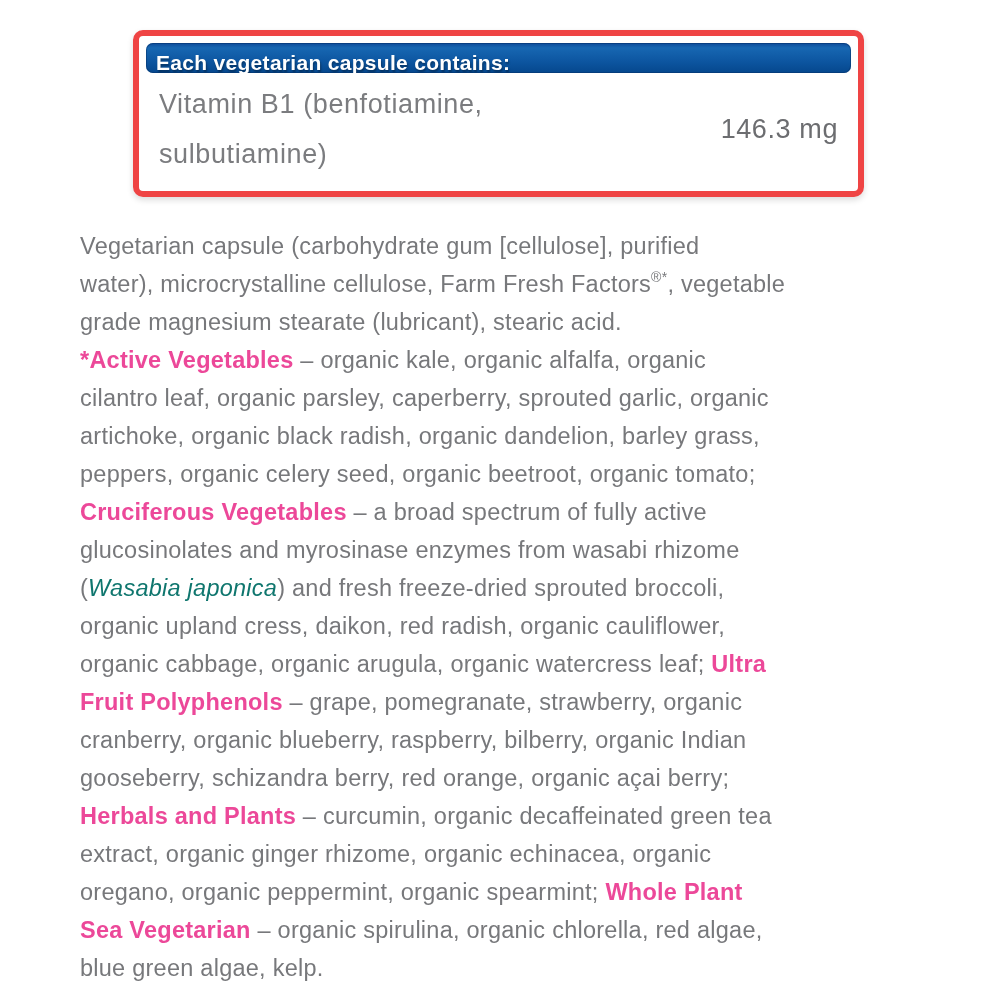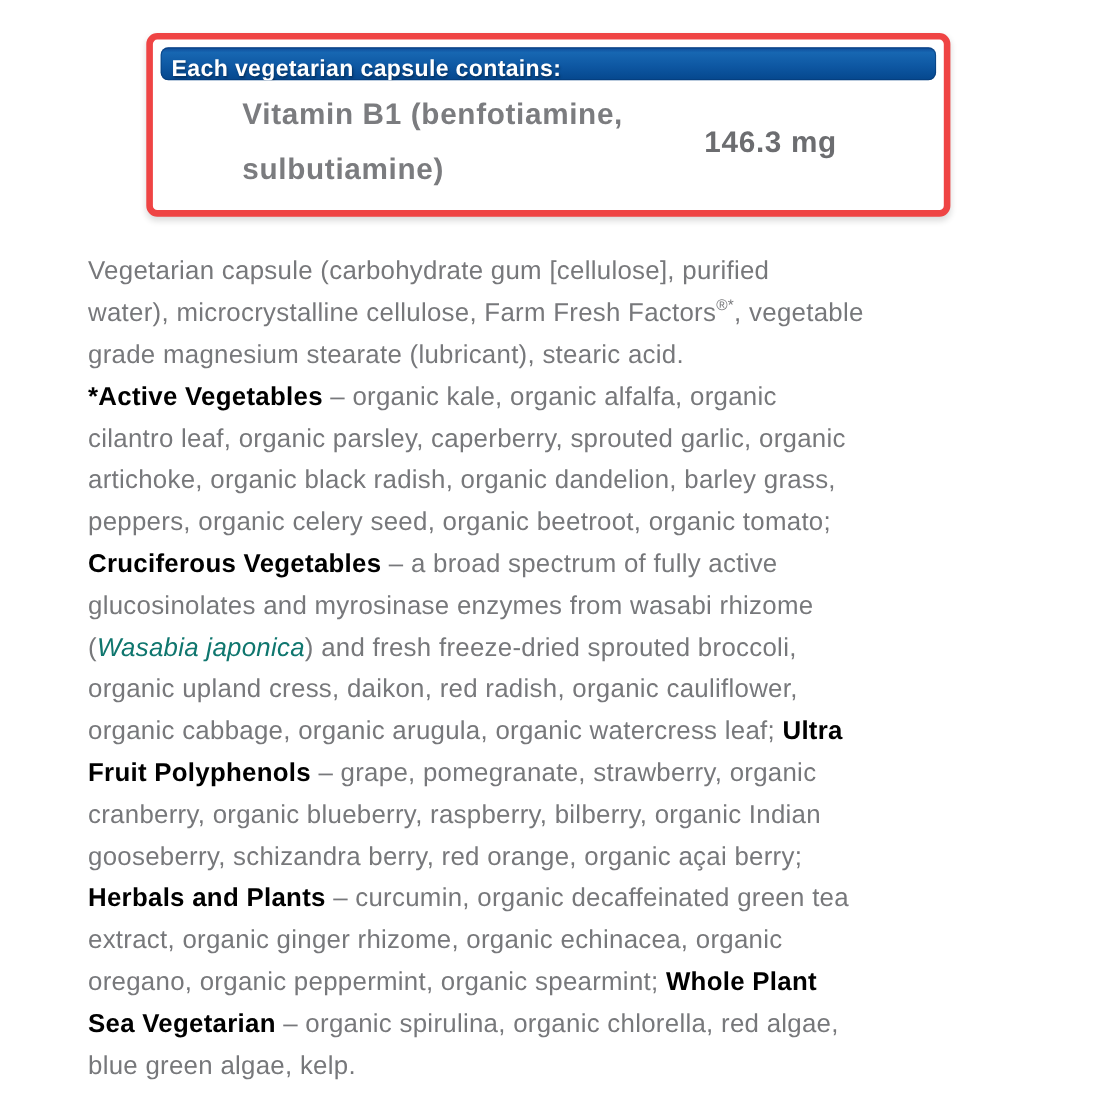--- a/index.html
+++ b/index.html
@@ -44,24 +44,23 @@
     line-height: 40px;
     padding-left: 10px;
     letter-spacing: 0.3px;
     text-shadow: 1px 2px 2px rgba(0,0,0,0.35);
     white-space: nowrap;
     overflow: hidden;
   }
   .nutrient-row {
     flex: 1;
     display: flex;
-    justify-content: center;
+    justify-content: space-between;
     align-items: center;
-    padding: 6px 36px 12px 20px;
-    font-weight: bold;
+    padding: 6px 20px 12px 20px;
   }
   .nutrient-name {
     font-size: 27px;
     line-height: 50px;
     color: #7b7c7f;
     letter-spacing: 0.6px;
     max-width: 420px;
   }
   .nutrient-amount {
     font-size: 27px;
@@ -78,21 +77,21 @@
   }
   .ing-line {
     font-size: 23.5px;
     line-height: 38px;
     height: 38px;
     color: #77787b;
     letter-spacing: 0.25px;
     white-space: nowrap;
   }
   .seg-n { color: #77787b; text-align: right; }
-  .seg-b { color: #000000; font-weight: bold; }
+  .seg-b { color: #ec4899; font-weight: bold; }
   .seg-i { color: #0f766e; font-style: italic; }
   .seg-sup {
     color: #77787b;
     font-size: 14px;
     position: relative;
     top: -10px;
   }
 </style>
 </head>
 <body>

